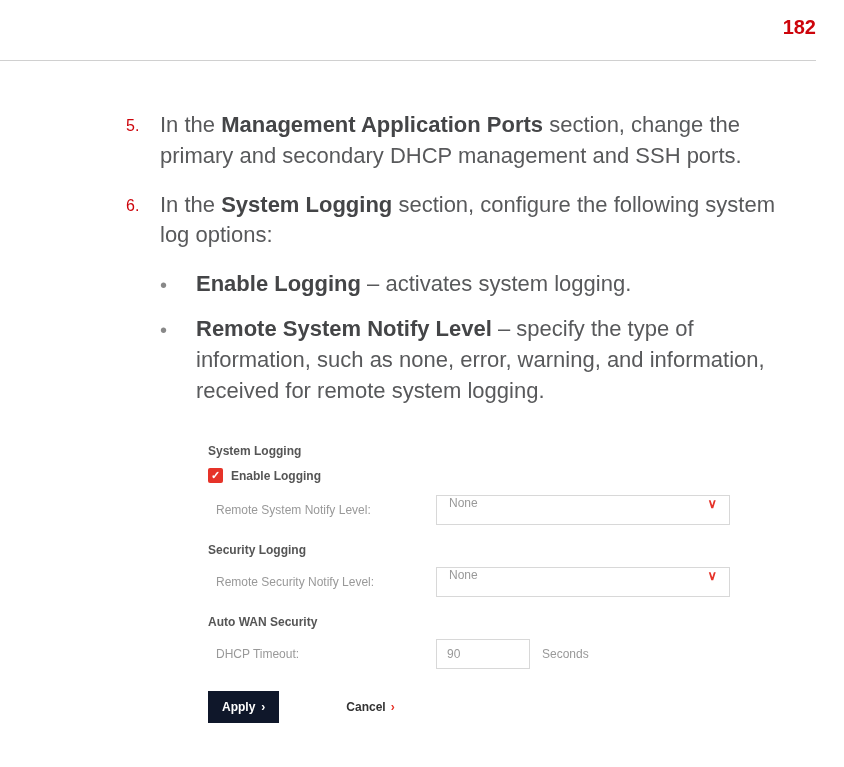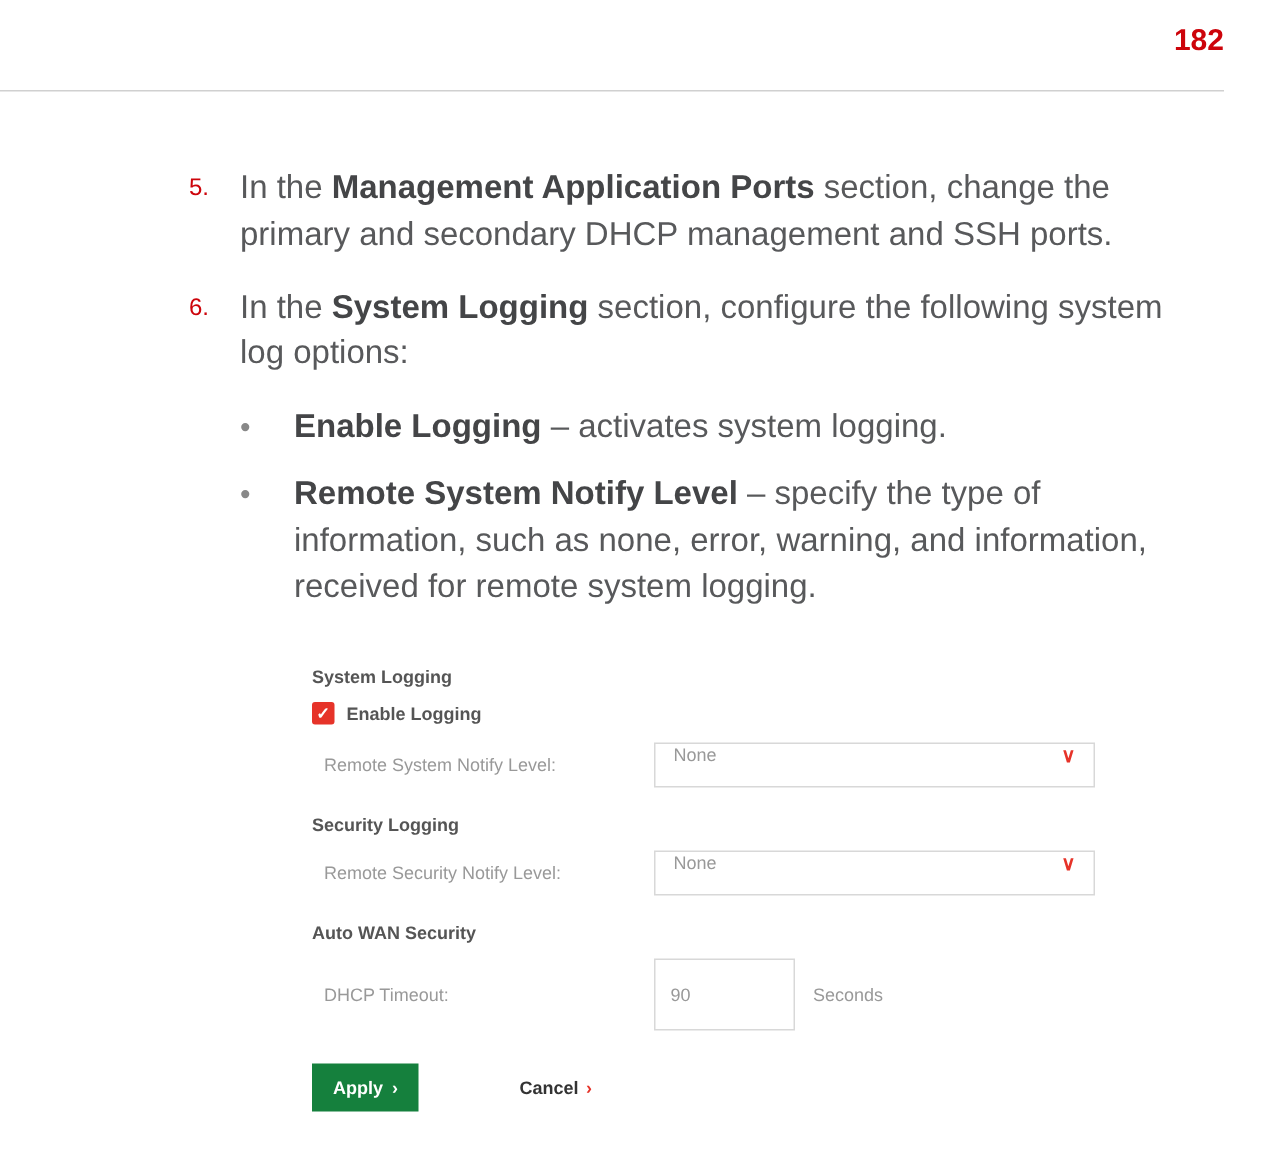--- a/index.html
+++ b/index.html
@@ -131,21 +131,21 @@
       border: 1px solid #d8d8d8;
       background: #fff;
       display: flex;
       justify-content: space-between;
       padding: 0 12px;
       color: #999;
       font-size: 12px;
     }
     .field-input {
       width: 94px;
-      height: 48px;
+      height: 30px;
       border: 1px solid #d8d8d8;
       background: #fff;
       display: flex;
       align-items: center;
       padding: 0 10px;
       color: #999;
       font-size: 12px;
     }
     .field-unit {
       margin-left: 12px;
@@ -156,21 +156,21 @@
       color: #e63329;
       font-weight: bold;
       font-size: 13px;
     }
     .button-row {
       display: flex;
       align-items: center;
       margin-top: 22px;
     }
     .apply-btn {
-      background: #15803d;
+      background: #0f172a;
       color: #fff;
       font-weight: bold;
       font-size: 12px;
       padding: 9px 14px;
       display: inline-flex;
       align-items: center;
       border: none;
       margin-right: 22px;
     }
     .apply-btn .chev {

